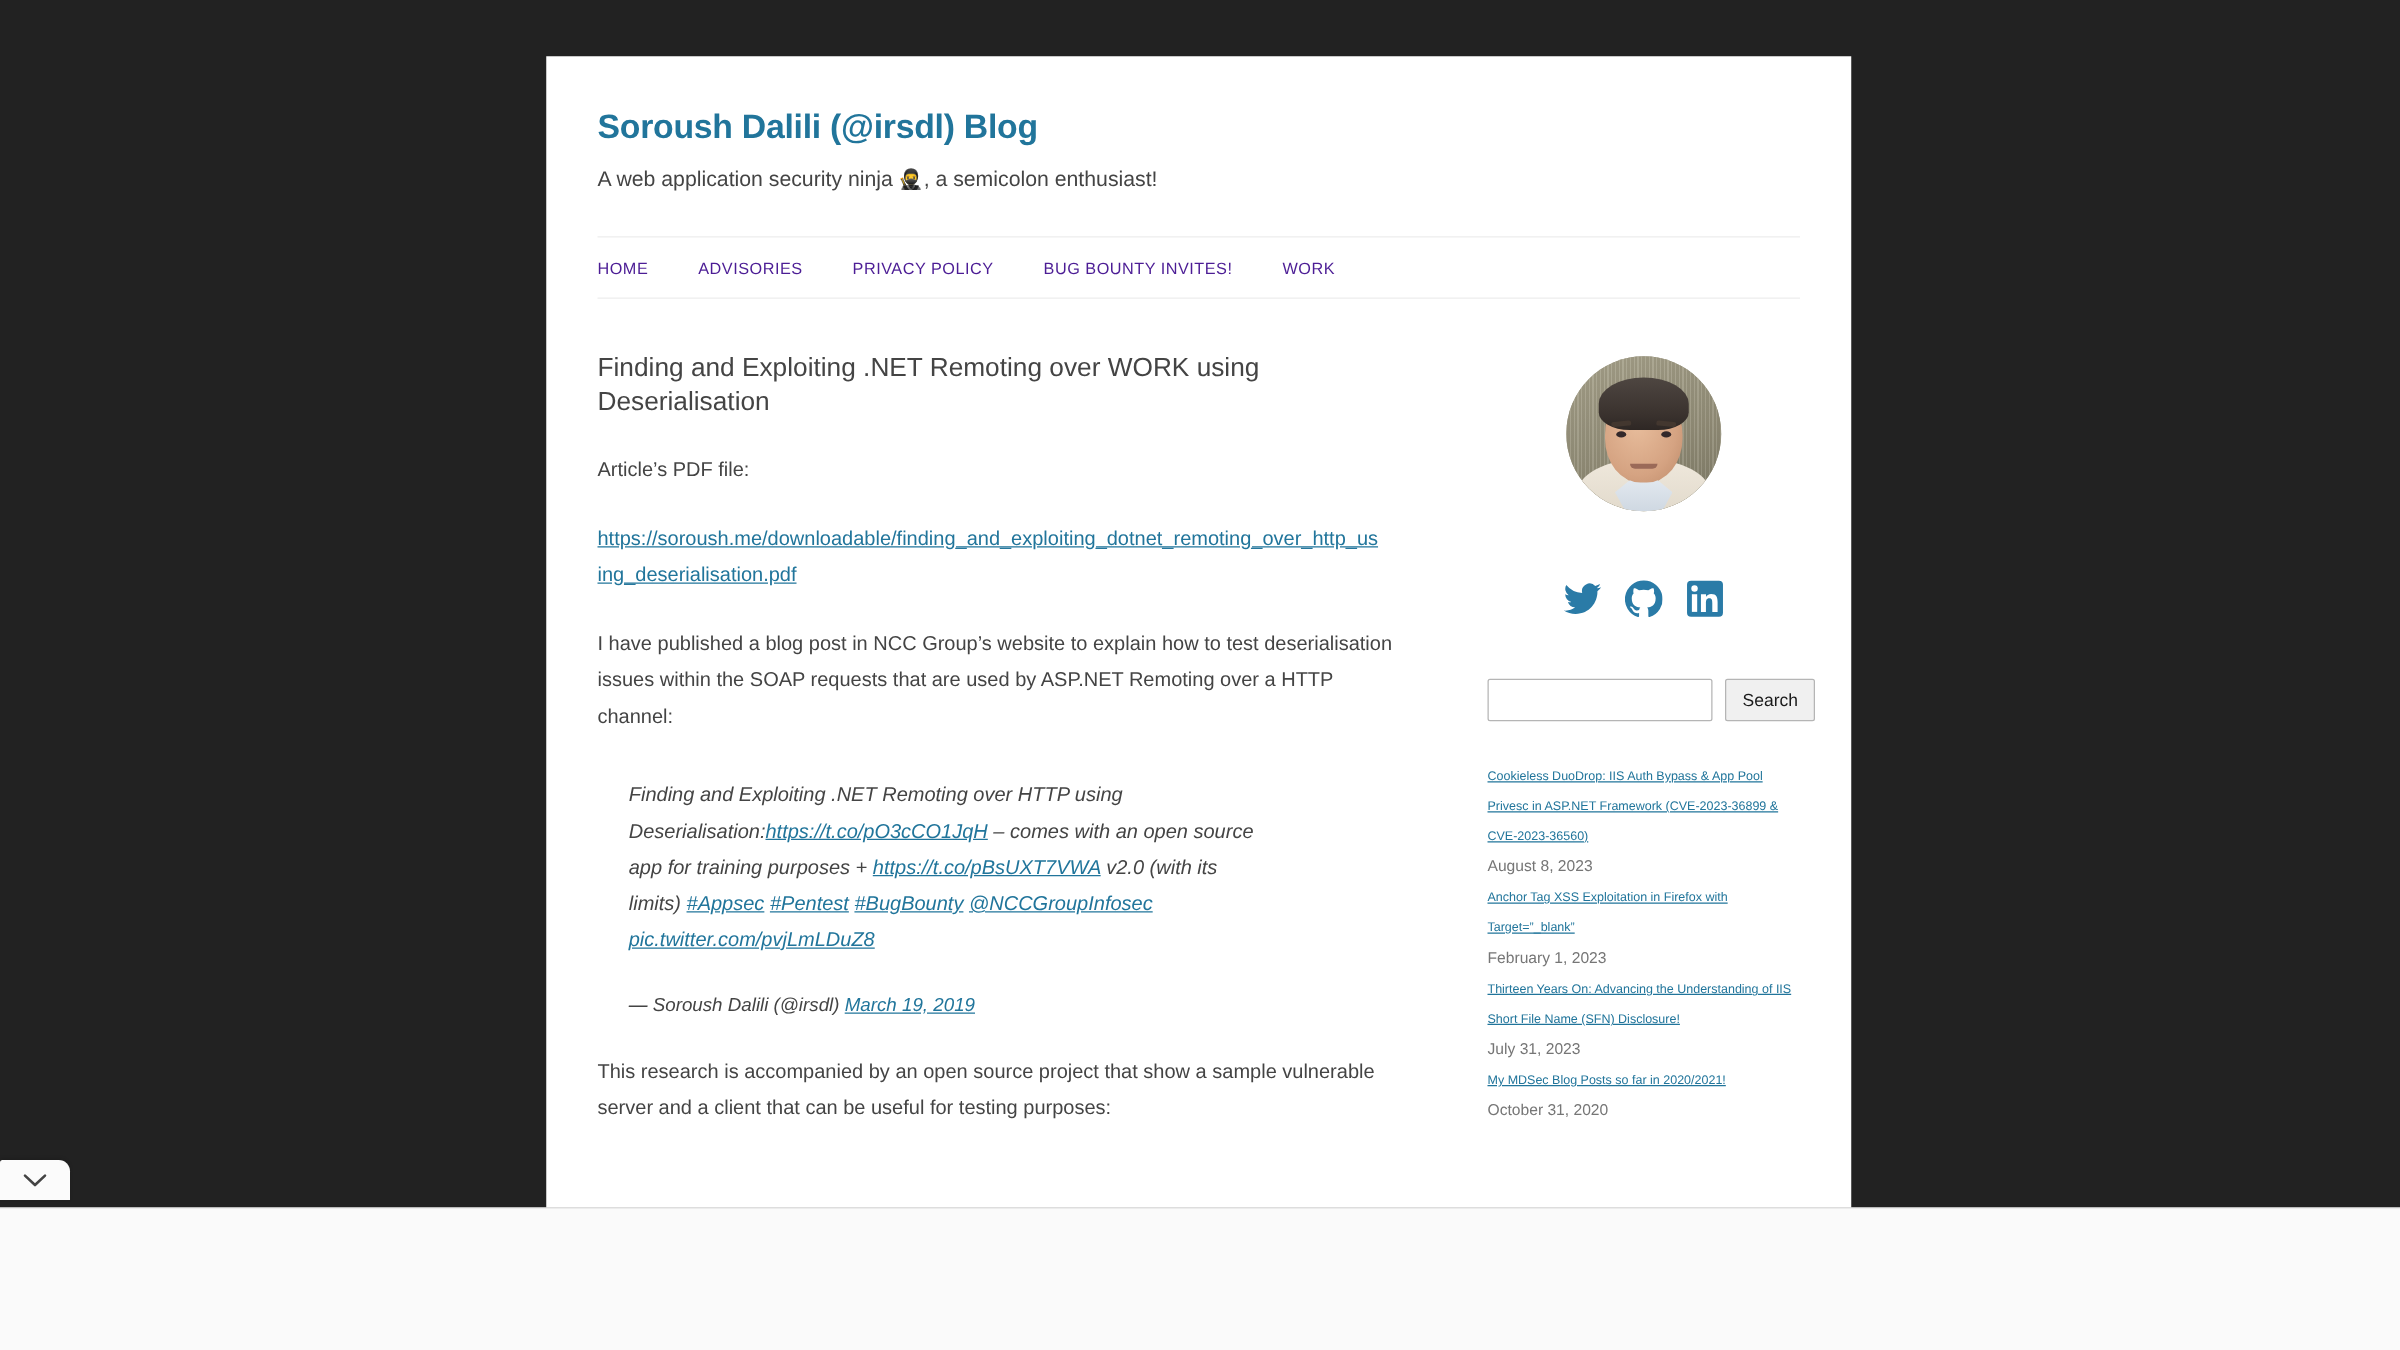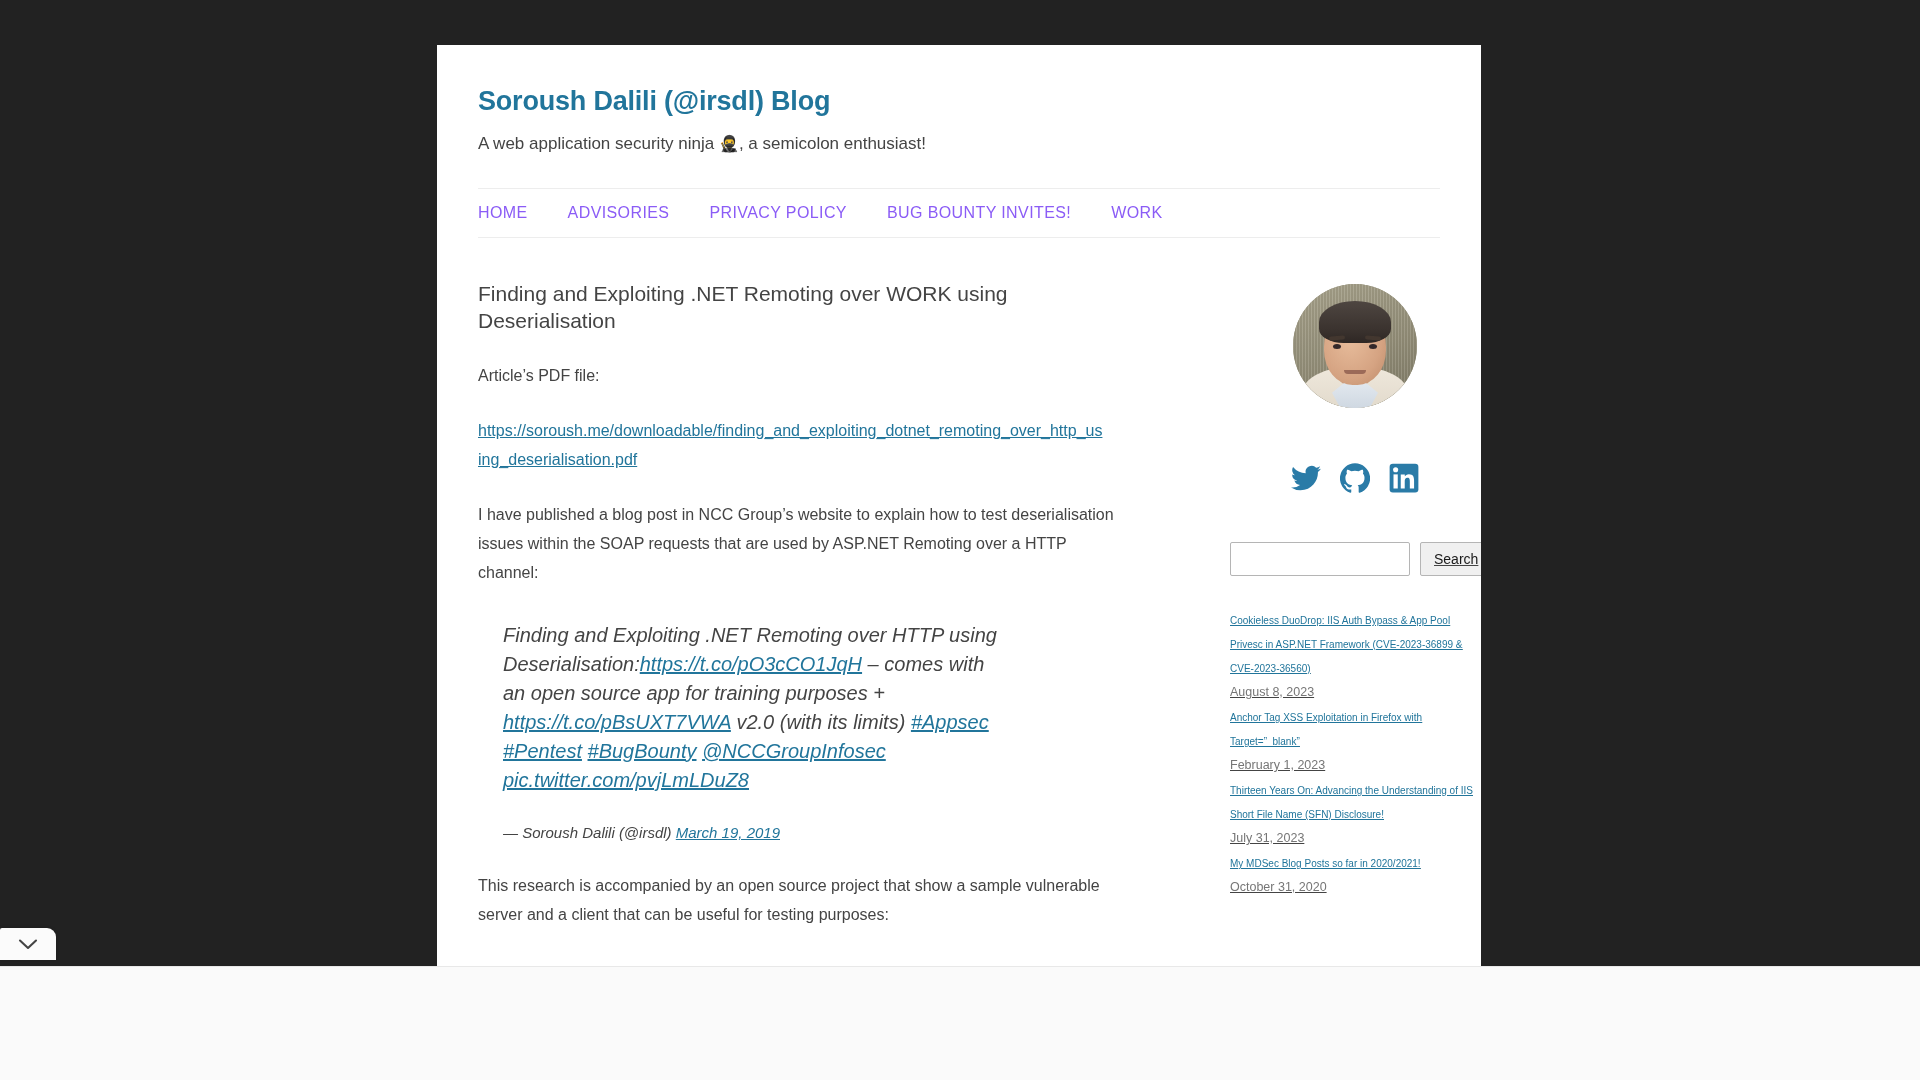--- a/index.html
+++ b/index.html
@@ -84,45 +84,44 @@
 
   .nav-list {
     list-style: none;
     display: flex;
     align-items: center;
     height: 48px;
   }
 
   .nav-item {
     margin-right: 40px;
-    font-size: 16px;
+    font-size: 13px;
     letter-spacing: 0.4px;
-    color: #8b5cf6;
+    color: #4c1d95;
     text-transform: uppercase;
     cursor: pointer;
     white-space: nowrap;
   }
 
   
   .content-area {
     display: flex;
     padding-top: 42px;
   }
 
   .main-column {
     width: 640px;
     flex: 0 0 640px;
   }
 
   .sidebar-column {
     width: 250px;
     flex: 0 0 250px;
-    margin-left: 112px;
+    margin-left: 72px;
     padding-top: 2px;
-    text-decoration: underline;
   }
 
   
   .entry-title {
     font-size: 21px;
     line-height: 27px;
     font-weight: normal;
     color: #444;
     margin-bottom: 27px;
   }
@@ -146,21 +145,21 @@
   }
 
   
   .tweet-quote {
     margin: 0 0 26px 25px;
     padding-top: 8px;
   }
 
   .tweet-quote p {
     font-style: italic;
-    font-size: 20px;
+    font-size: 16px;
     line-height: 29px;
     color: #444;
     margin-bottom: 0;
     max-width: 500px;
   }
 
   .tweet-quote a {
     font-style: italic;
     color: #21759b;
     text-decoration: underline;

